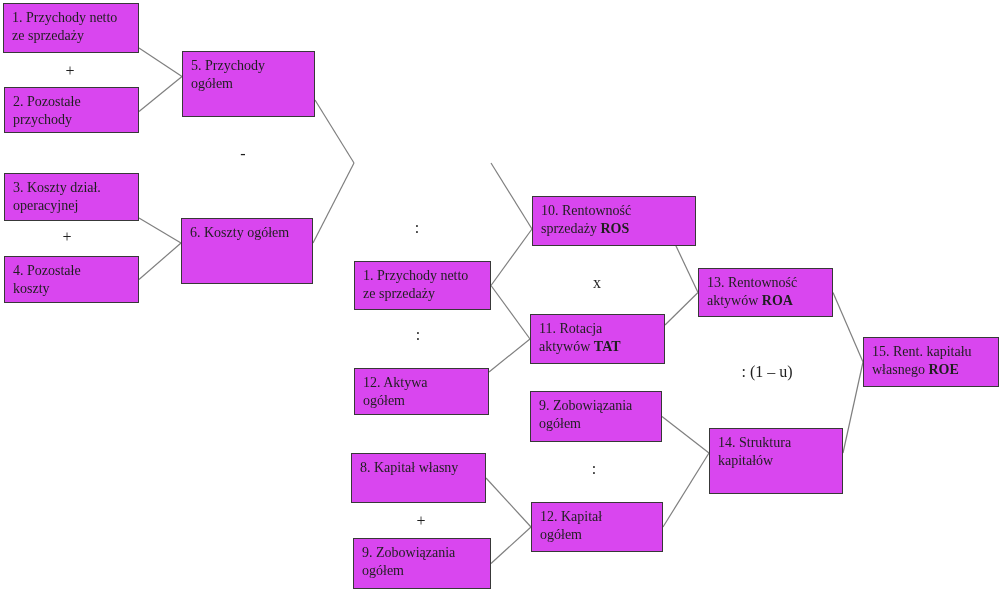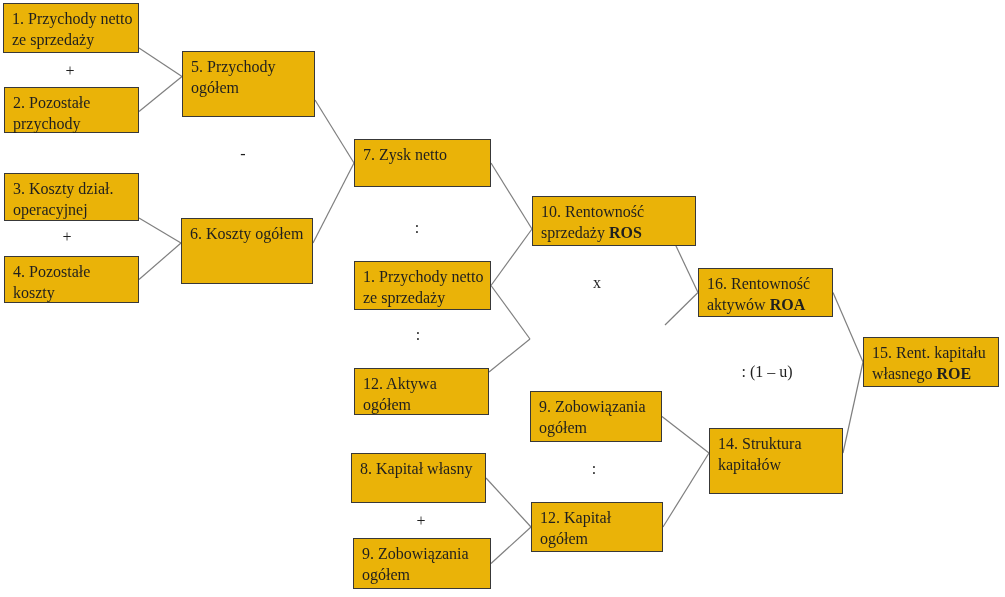--- a/index.html
+++ b/index.html
@@ -22,24 +22,24 @@
     width: 1005px;
     height: 597px;
   }
   #edge-layer line {
     stroke: var(--line-color, #7f7f7f);
     stroke-width: 1.2;
   }
   .node {
     position: absolute;
     box-sizing: border-box;
-    background: #eab308;
+    background: #d946ef;
     border: 1.5px solid var(--border-color, #383838);
     padding: 5px 21px 0 8px;
-    font-size: 16px;
+    font-size: 14px;
     line-height: 1.3;
     color: var(--text-color, #1f1f1f);
     white-space: nowrap;
   }
   .node b {
     font-weight: bold;
     text-align: center;
   }
   .op {
     position: absolute;
@@ -90,52 +90,53 @@
       <div>4. Pozostałe</div>
       <div>koszty</div>
     </div>
     <div class="node" style="left: 182px; top: 51px; width: 133px; height: 66px;">
       <div>5. Przychody</div>
       <div>ogółem</div>
     </div>
     <div class="node" style="left: 181px; top: 218px; width: 132px; height: 66px;">
       <div>6. Koszty ogółem</div>
     </div>
-    <div class="node" style="left: 354px; top: 139px; width: 137px; height: 48px;">
-      <div>7. Zysk netto</div>
-    </div>
     <div class="node" style="left: 354px; top: 261px; width: 137px; height: 49px;">
       <div>1. Przychody netto</div>
       <div>ze sprzedaży</div>
     </div>
     <div class="node" style="left: 354px; top: 368px; width: 135px; height: 47px;">
       <div>12. Aktywa</div>
       <div>ogółem</div>
     </div>
     <div class="node" style="left: 532px; top: 196px; width: 164px; height: 50px;">
       <div>10. Rentowność</div>
       <div>sprzedaży <b>ROS</b></div>
+    </div>
+    <div class="node" style="left: 530px; top: 314px; width: 135px; height: 50px;">
+      <div>11. Rotacja</div>
+      <div>aktywów <b>TAT</b></div>
     </div>
     <div class="node" style="left: 530px; top: 391px; width: 132px; height: 51px;">
       <div>9. Zobowiązania</div>
       <div>ogółem</div>
     </div>
     <div class="node" style="left: 351px; top: 453px; width: 135px; height: 50px;">
       <div>8. Kapitał własny</div>
     </div>
     <div class="node" style="left: 353px; top: 538px; width: 138px; height: 51px;">
       <div>9. Zobowiązania</div>
       <div>ogółem</div>
     </div>
     <div class="node" style="left: 531px; top: 502px; width: 132px; height: 50px;">
       <div>12. Kapitał</div>
       <div>ogółem</div>
     </div>
     <div class="node" style="left: 698px; top: 268px; width: 135px; height: 49px;">
-      <div>16. Rentowność</div>
+      <div>13. Rentowność</div>
       <div>aktywów <b>ROA</b></div>
     </div>
     <div class="node" style="left: 709px; top: 428px; width: 134px; height: 66px;">
       <div>14. Struktura</div>
       <div>kapitałów</div>
     </div>
     <div class="node" style="left: 863px; top: 337px; width: 136px; height: 50px;">
       <div>15. Rent. kapitału</div>
       <div>własnego <b>ROE</b></div>
     </div>

